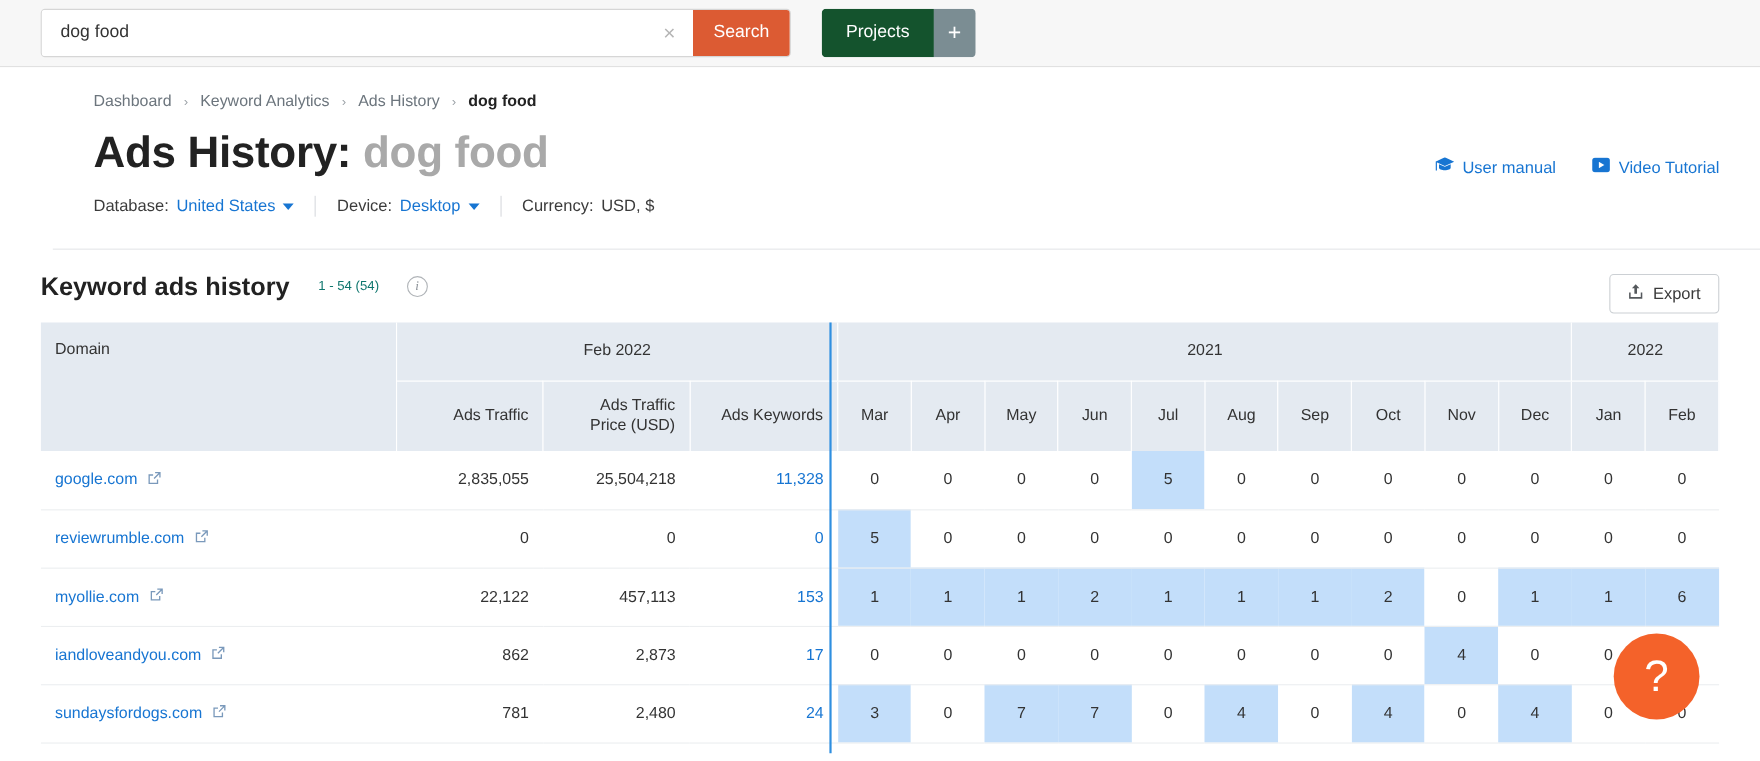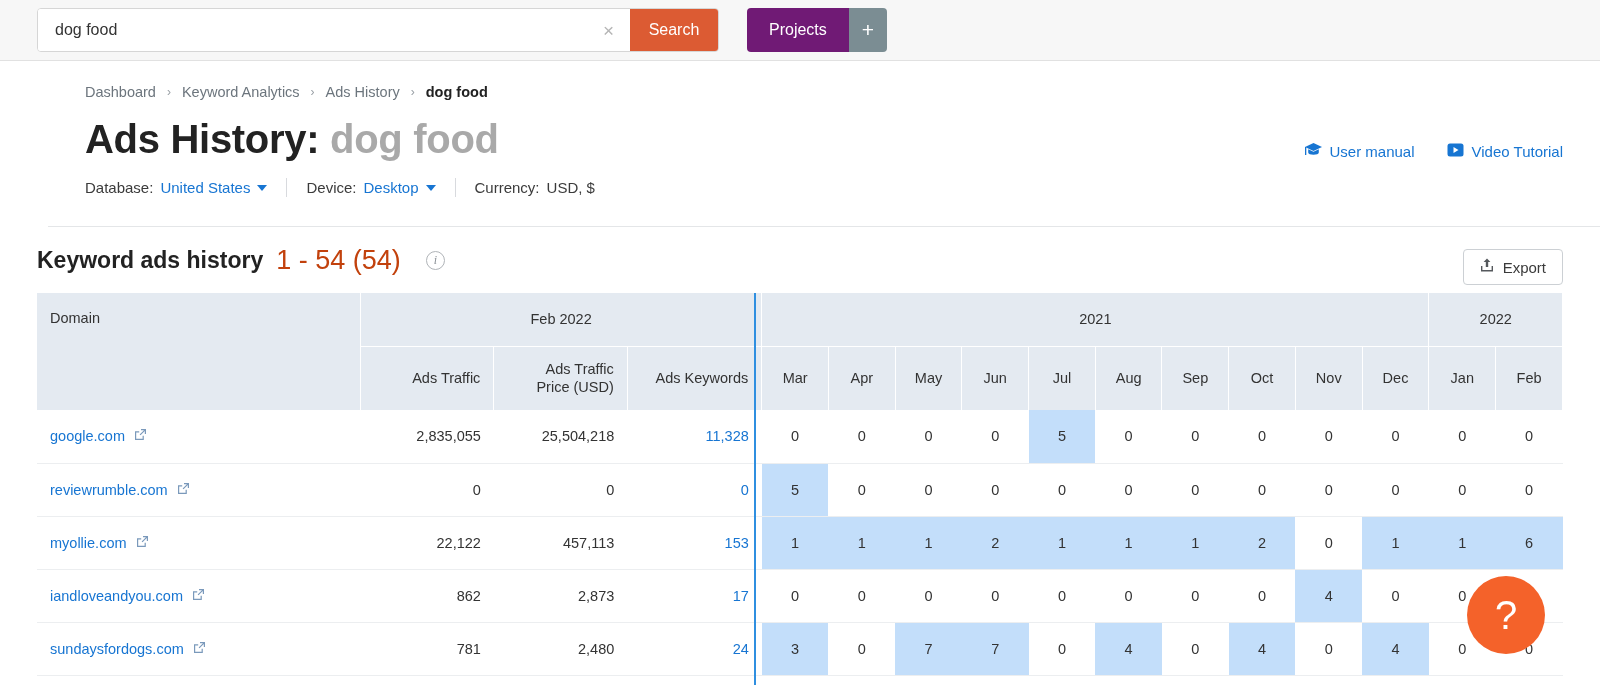--- a/index.html
+++ b/index.html
@@ -68,21 +68,21 @@
     font-family: "Liberation Sans", sans-serif;
   }
   .projects-group {
     display: flex;
     height: 44px;
     margin-left: 28px;
     border-radius: 4px;
     overflow: hidden;
   }
   .projects-btn {
-    background: #701a75;
+    background: #14532d;
     color: #fff;
     font-size: 16px;
     display: flex;
     align-items: center;
     justify-content: center;
     padding: 0 22px;
     cursor: pointer;
   }
   .projects-plus {
     background: #7b8d93;
@@ -179,22 +179,23 @@
     align-items: center;
     position: relative;
     gap: 13px;
   }
   .section-title {
     font-size: 23px;
     font-weight: bold;
     color: #222;
   }
   .section-count {
-    font-size: 27px;
-    color: #c2410c;
+    font-size: 12px;
+    color: #0f766e;
+    margin-left: 13px;
   }
   .info-icon {
     margin-left: 12px;
     width: 19px; height: 19px;
     border: 1px solid #b0b4b8;
     border-radius: 50%;
     color: #8a9096;
     font-size: 12px;
     font-style: italic;
     font-family: "Liberation Serif", serif;

